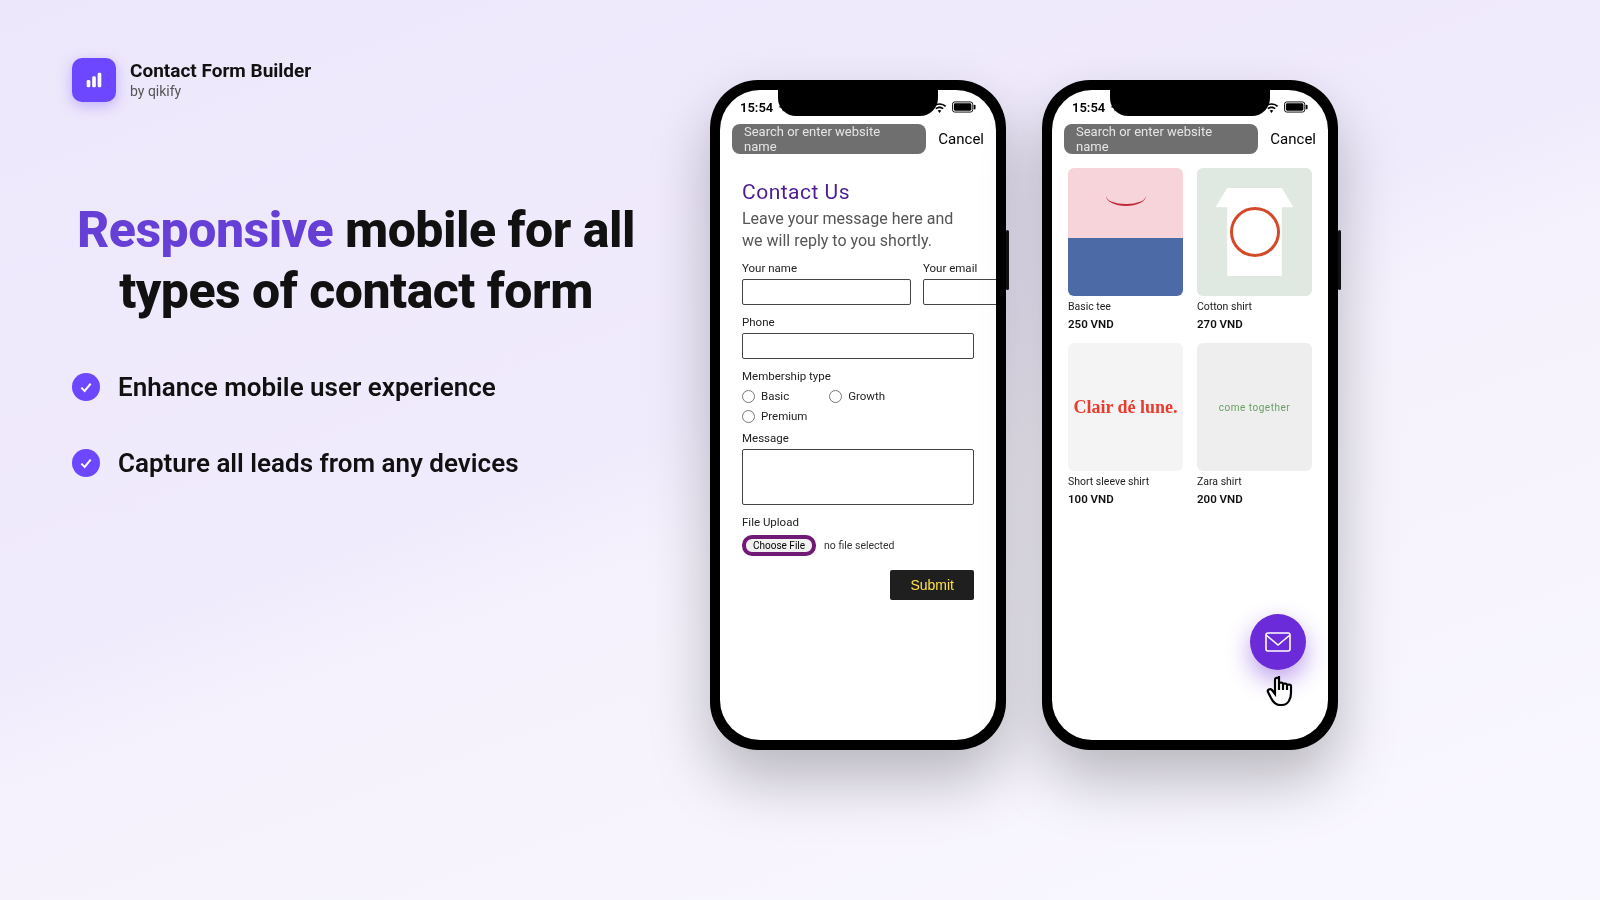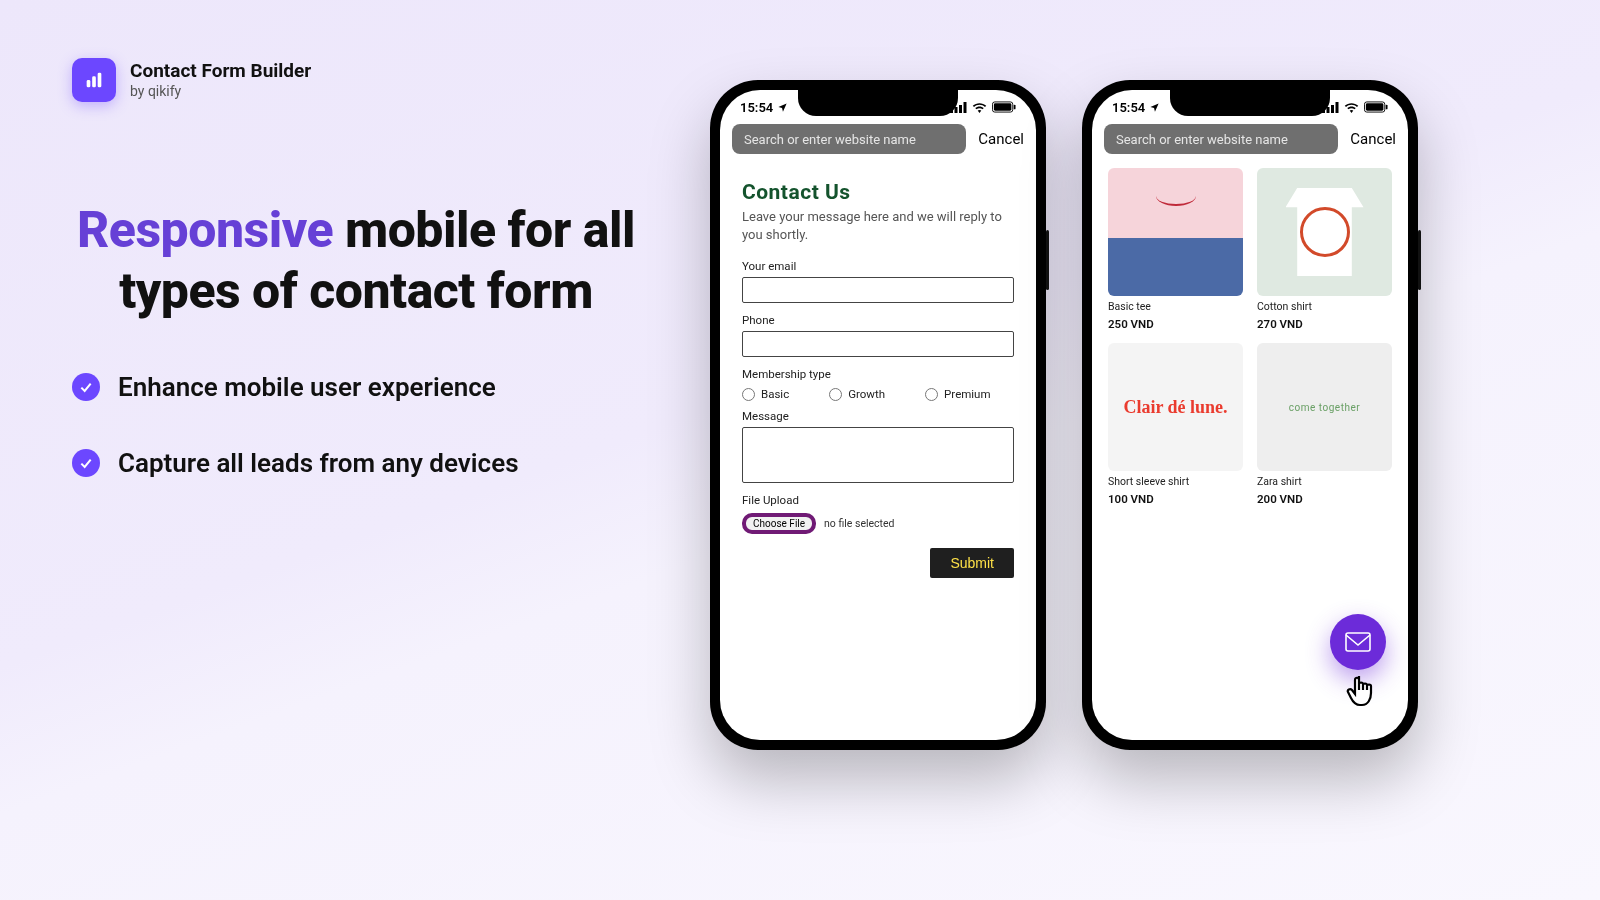--- a/index.html
+++ b/index.html
@@ -31,21 +31,21 @@
   .bullet-check {
     width: 28px; height: 28px; border-radius: 50%; background: #6c47ff; flex: none;
     display: flex; align-items: center; justify-content: center;
   }
   .bullet-check svg { width: 16px; height: 16px; stroke: #fff; stroke-width: 3; fill: none; }
   .bullet span { font-size: 26px; font-weight: 600; color: #111; }
 
   
   .phones { position: absolute; left: 710px; top: 80px; display: flex; gap: 36px; }
   .phone {
-    width: 336px; height: 670px;
+    width: 296px; height: 670px;
     background: #000;
     border-radius: 48px;
     padding: 10px;
     position: relative;
     box-shadow: 0 30px 60px rgba(0,0,0,.25);
   }
   .phone::before, .phone::after { content:""; position:absolute; background:#111; border-radius:3px; }
   .phone::before { right:-3px; top:150px; width:3px; height:60px; } 
   .phone-screen {
     width: 100%; height: 100%;
@@ -69,22 +69,22 @@
     display: flex; align-items: center; gap: 12px; padding: 0 12px 8px 12px;
   }
   .url-pill {
     flex: 1; height: 30px; background: #6f6f6f; border-radius: 8px;
     color: #e5e5e5; font-size: 13px; display: flex; align-items: center; padding: 0 12px;
   }
   .url-cancel { font-size: 15px; color: #000; }
 
   
   .form-wrap { padding: 18px 22px 0 22px; }
-  .form-title { font-size: 21px; font-weight: 700; color:#14532d; letter-spacing:.5px; margin-bottom: 4px; }
-  .form-sub   { font-size: 13px; color:#555; line-height:1.35; margin-bottom: 16px; }
+  .form-title { font-size: 21px; font-weight: 400; color:#4c1d95; letter-spacing:.5px; margin-bottom: 4px; }
+  .form-sub   { font-size: 16px; color:#555; line-height:1.35; margin-bottom: 10px; }
   .row2 { display: flex; gap: 12px; }
   .field { flex: 1; display:flex; flex-direction:column; margin-bottom: 10px; }
   .field label { font-size: 11.5px; color:#222; margin-bottom: 4px; }
   .field input, .field textarea {
     border: 1px solid #444; border-radius: 2px; background:#fff; height: 26px; padding: 2px 6px; font-size:12px;
   }
   .field textarea { height: 56px; resize: none; }
   .radio-group { display:flex; flex-wrap:wrap; column-gap: 40px; row-gap: 6px; margin-top:2px; }
   .radio { display:flex; align-items:center; gap:6px; font-size:11.5px; color:#222; }
   .radio i { width:13px; height:13px; border:1.5px solid #777; border-radius:50%; display:inline-block; }
@@ -204,20 +204,24 @@
       <div class="url-row">
         <div class="url-pill">Search or enter website name</div>
         <div class="url-cancel">Cancel</div>
       </div>
 
       <div class="form-wrap">
         <div class="form-title">Contact Us</div>
         <div class="form-sub">Leave your message here and we will reply to you shortly.</div>
 
         <div class="row2">
+          <div class="field">
+            <label>Your name</label>
+            <input style="">
+          </div>
           <div class="field">
             <label>Your email</label>
             <input style="">
           </div>
         </div>
 
         <div class="field">
           <label>Phone</label>
           <input style="">
         </div>

